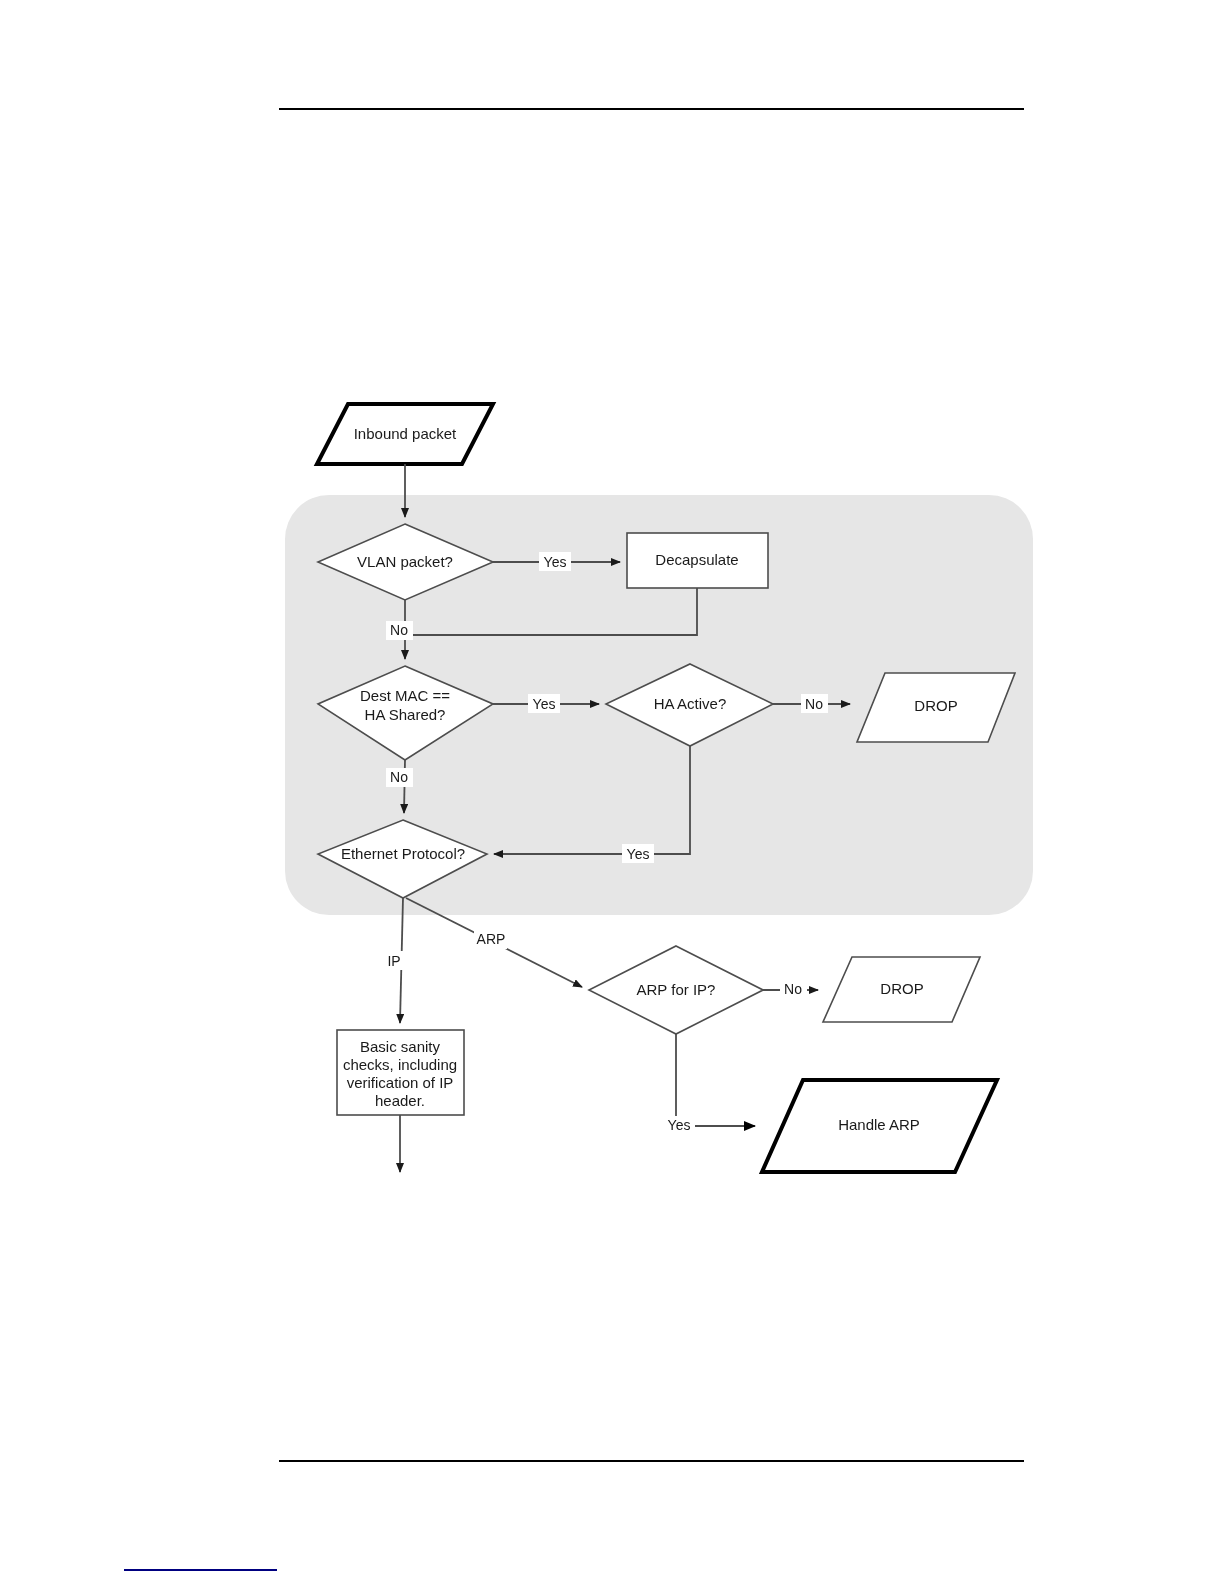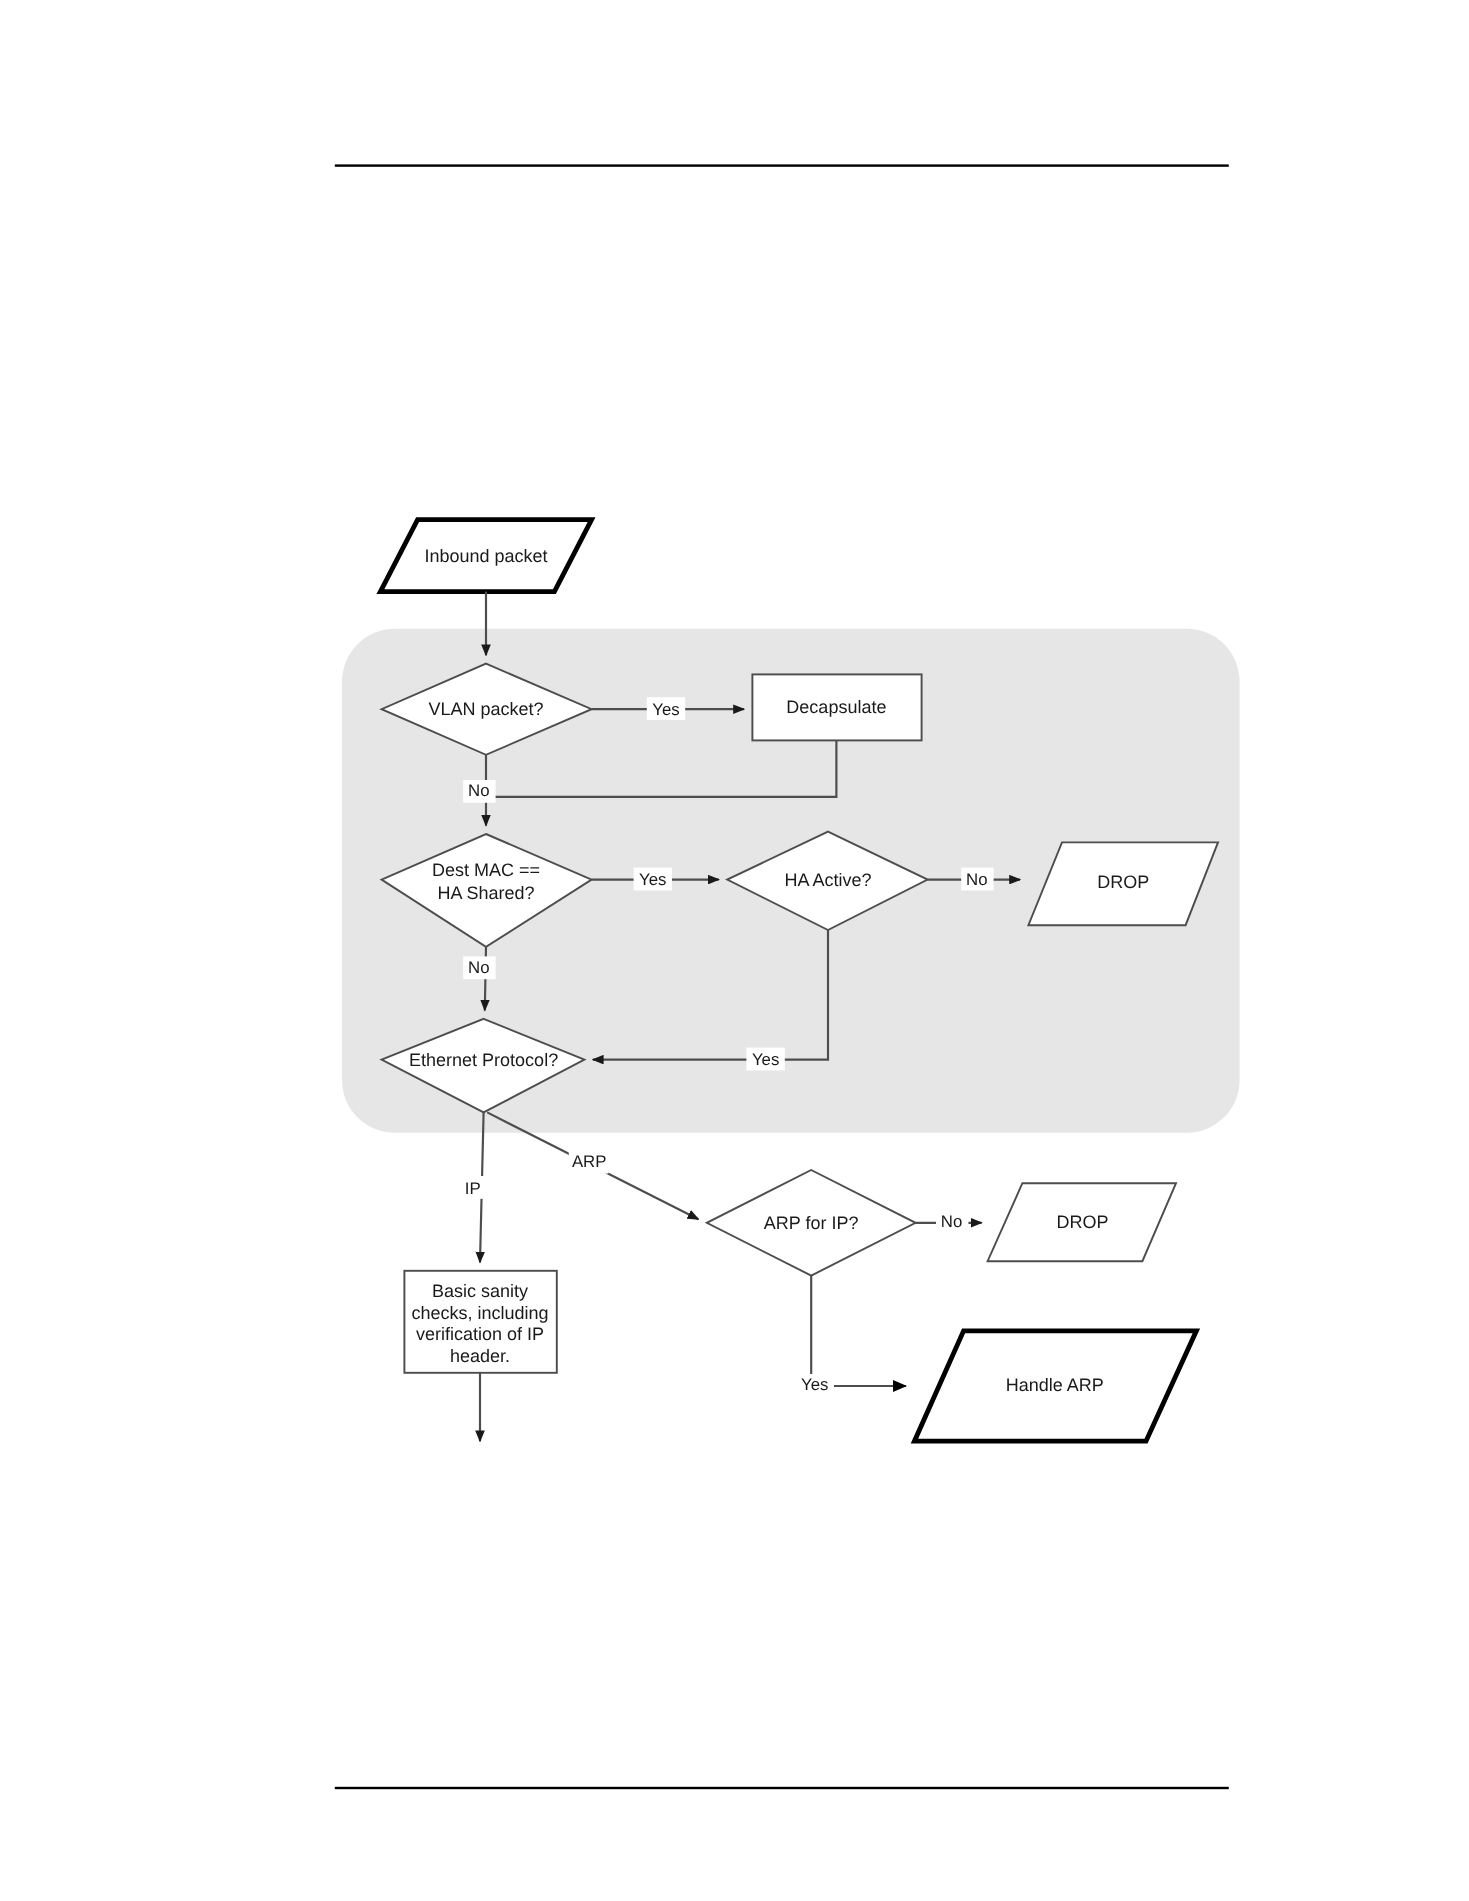--- a/index.html
+++ b/index.html
@@ -14,21 +14,20 @@
     font-family: "Liberation Sans", sans-serif;
     position: relative;
     overflow: hidden;
   }
   .page {
     position: absolute;
     left: 0; top: 0;
     width: 1224px;
     height: 1412px;
     background: #ffffff;
-    margin-top: 29px;
   }
   .rule {
     position: absolute;
     background: #000000;
   }
   #header-rule {
     left: 279px;
     top: 108px;
     width: 745px;
     height: 2px;

